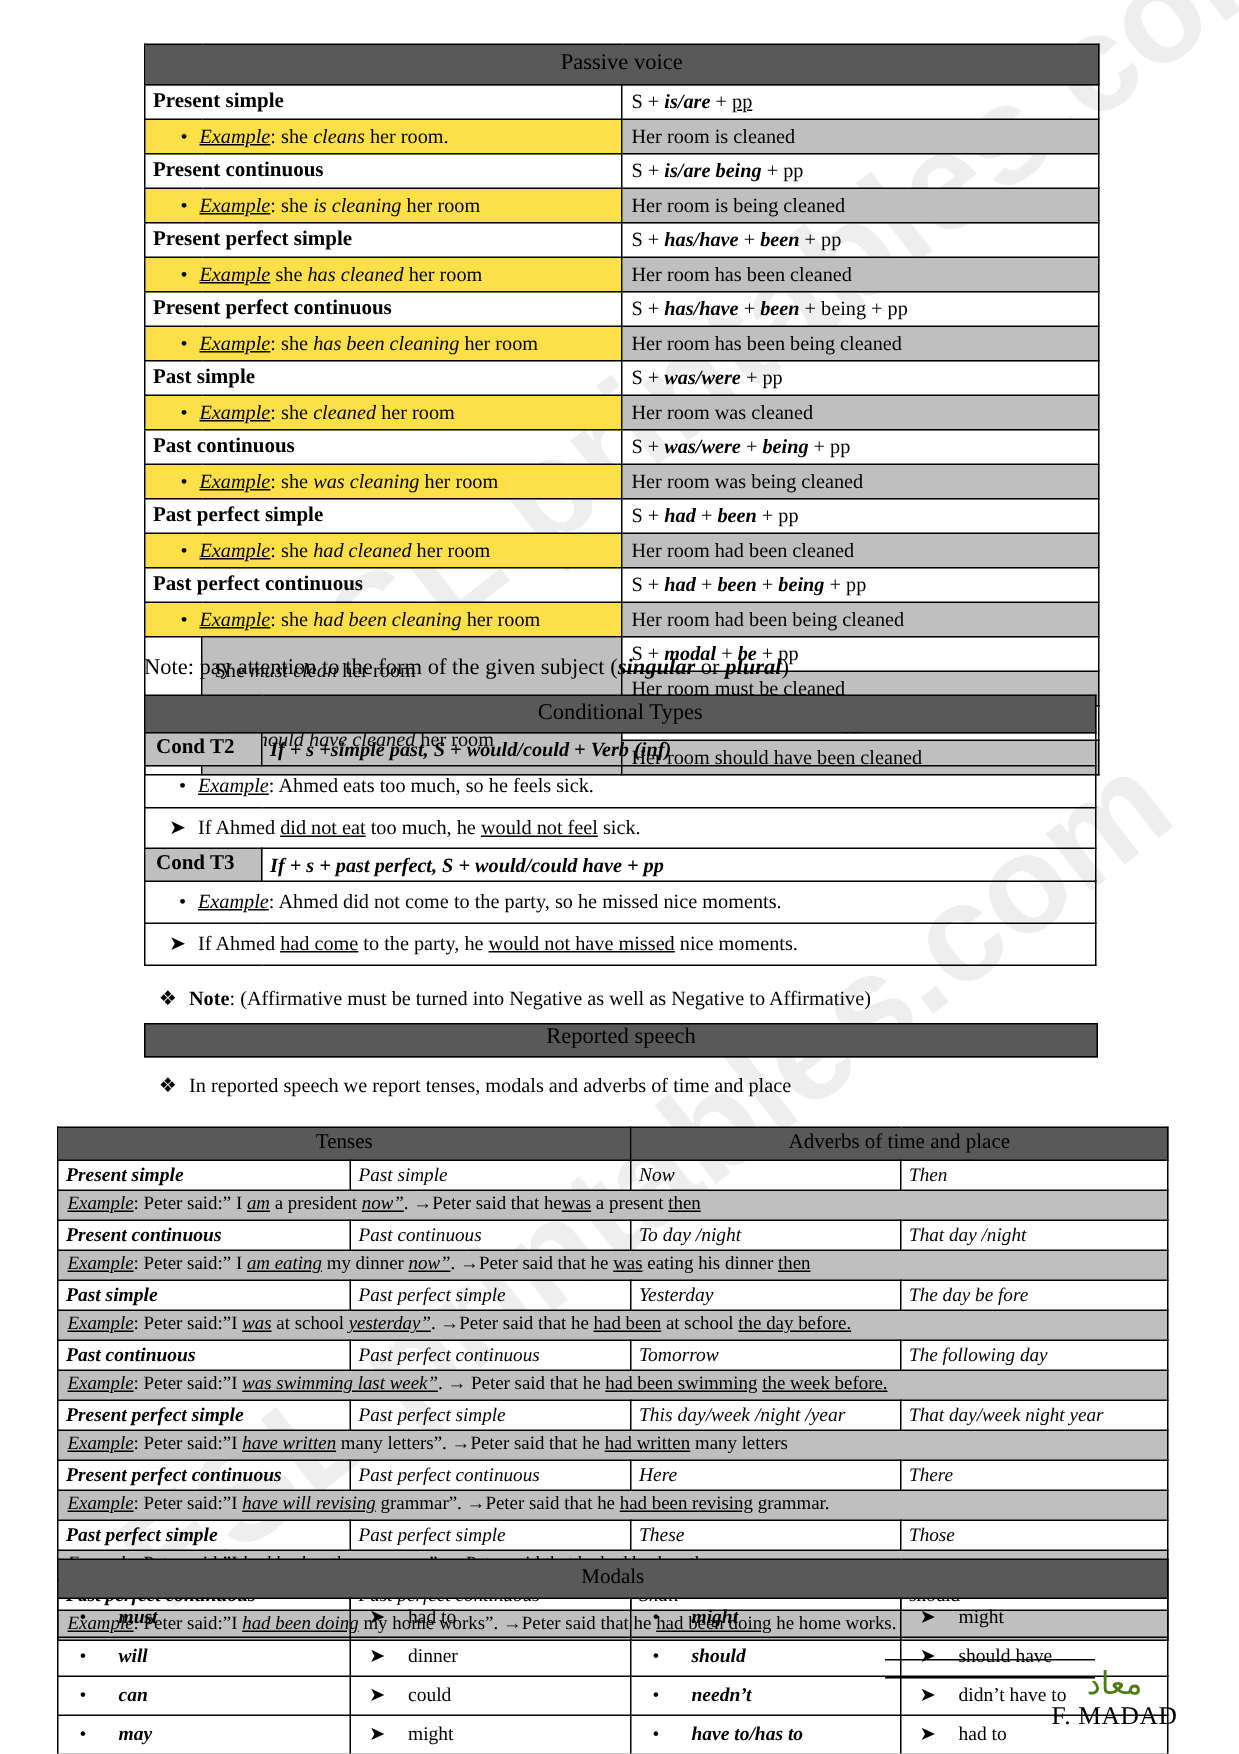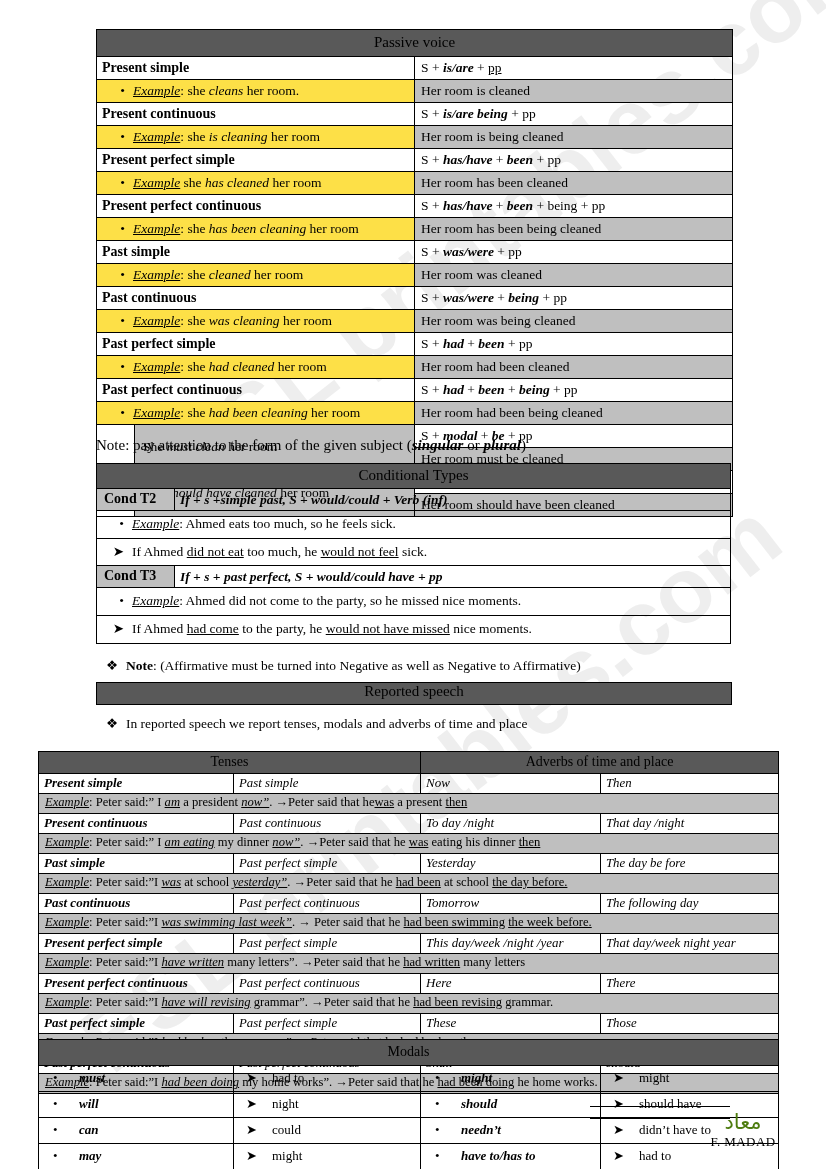--- a/index.html
+++ b/index.html
@@ -118,21 +118,21 @@
   }
   .tbl-mod .mb{font-weight:bold;font-style:italic;}
   .arw{display:inline-block;width:26px;padding-left:6px;}
   .dot{display:inline-block;width:26px;padding-left:8px;}
 
   
   .sig{
     position:absolute;right:28px;top:1112px;text-align:center;width:110px;
   }
   .sig-mark{font-size:21px;line-height:1;color:#4d7c0f;font-family:"DejaVu Sans", sans-serif;}
-  .sig-name{font-size:13px;letter-spacing:0.4px;margin-top:1px;}
+  .sig-name{font-size:17px;letter-spacing:0.4px;margin-top:1px;}
   .sig-rule{position:absolute;right:96px;top:1106px;width:140px;height:0;border-top:1px solid #000;}
   .sig-rule2{position:absolute;right:96px;top:1118px;width:140px;height:0;border-top:1px solid #000;}
 </style>
 </head>
 <body>
 
 <div class="page">
 
   <div class="watermark">
     <div class="wm-text wm1">ESL printables.com</div>
@@ -389,21 +389,21 @@
         <td class="hband" colspan="4">Modals</td>
       </tr>
       <tr>
         <td><span class="dot">•</span><span class="mb">must</span></td>
         <td><span class="arw">➤</span><span>had to</span></td>
         <td><span class="dot">•</span><span class="mb">might</span></td>
         <td><span class="arw">➤</span><span>might</span></td>
       </tr>
       <tr>
         <td><span class="dot">•</span><span class="mb">will</span></td>
-        <td><span class="arw">➤</span><span>night</span></td>
+        <td><span class="arw">➤</span><span>dinner</span></td>
         <td><span class="dot">•</span><span class="mb">should</span></td>
         <td><span class="arw">➤</span><span>should have</span></td>
       </tr>
       <tr>
         <td><span class="dot">•</span><span class="mb">can</span></td>
         <td><span class="arw">➤</span><span>could</span></td>
         <td><span class="dot">•</span><span class="mb">needn’t</span></td>
         <td><span class="arw">➤</span><span>didn’t have to</span></td>
       </tr>
       <tr>

